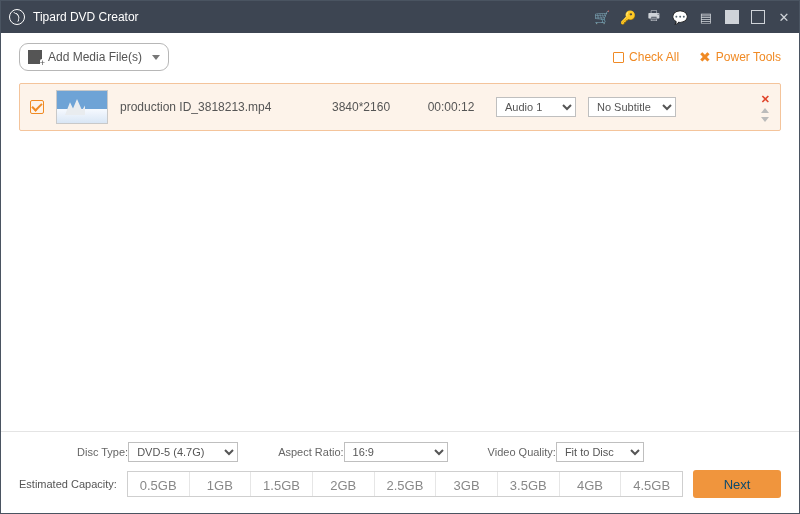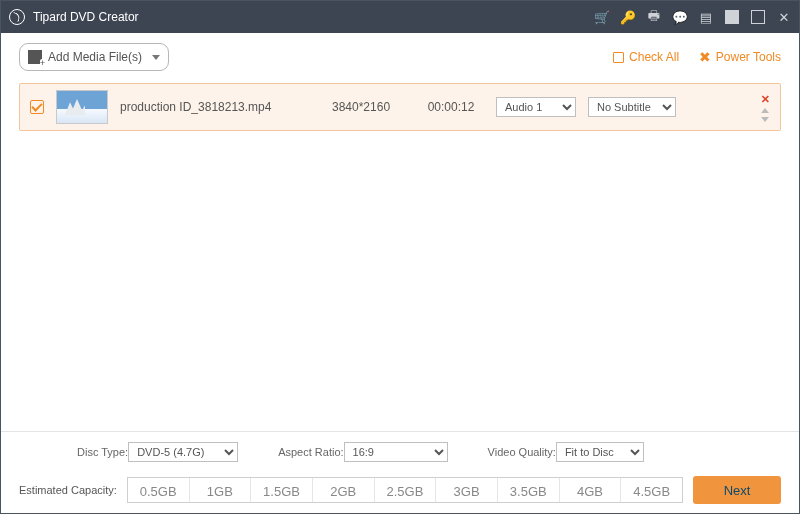--- a/index.html
+++ b/index.html
@@ -37,21 +37,21 @@
 .rowctrl{display:flex;flex-direction:column;align-items:center;gap:2px;margin-left:6px}
 .rowctrl .del{color:#e0452c;font-size:11px;font-weight:bold;cursor:pointer}
 .rowctrl .updn{width:9px;height:14px;position:relative}
 .rowctrl .updn::before{content:"";position:absolute;top:0;left:0;border-left:4px solid transparent;border-right:4px solid transparent;border-bottom:5px solid #bbb}
 .rowctrl .updn::after{content:"";position:absolute;bottom:0;left:0;border-left:4px solid transparent;border-right:4px solid transparent;border-top:5px solid #bbb}
 .bottom{border-top:1px solid #e4e4e4;padding:10px 18px 12px 18px}
 .botrow1{display:flex;align-items:center;font-size:11px;color:#555;}
 .botrow1 label{color:#666}
 .botrow1 .sel{height:20px}
 .botrow1 .gap{width:40px}
-.botrow2{display:flex;align-items:center;margin-top:14px;gap:10px}
+.botrow2{display:flex;align-items:center;margin-top:8px;gap:10px}
 .botrow2 label{font-size:11px;color:#555}
 .capbar{flex:1;height:26px;border:1px solid #cfcfcf;position:relative;background:#fff}
 .ticks{position:absolute;inset:0;display:flex}
 .ticks div{flex:1;border-right:1px solid #e6e6e6;position:relative}
 .ticks div:last-child{border-right:none}
 .ticks div span{position:absolute;top:6px;width:100%;text-align:center;left:0;font-size:13px;color:#888}
 .nextbtn{width:88px;height:28px;background:#f0953d;color:#0c4a6e;border:none;border-radius:3px;font-size:13px;cursor:pointer}
 .minusline{width:10px;height:2px;background:#cfd3d8;display:inline-block}
 .sq{width:9px;height:9px;border:1.5px solid #cfd3d8;display:inline-block}
 </style>

